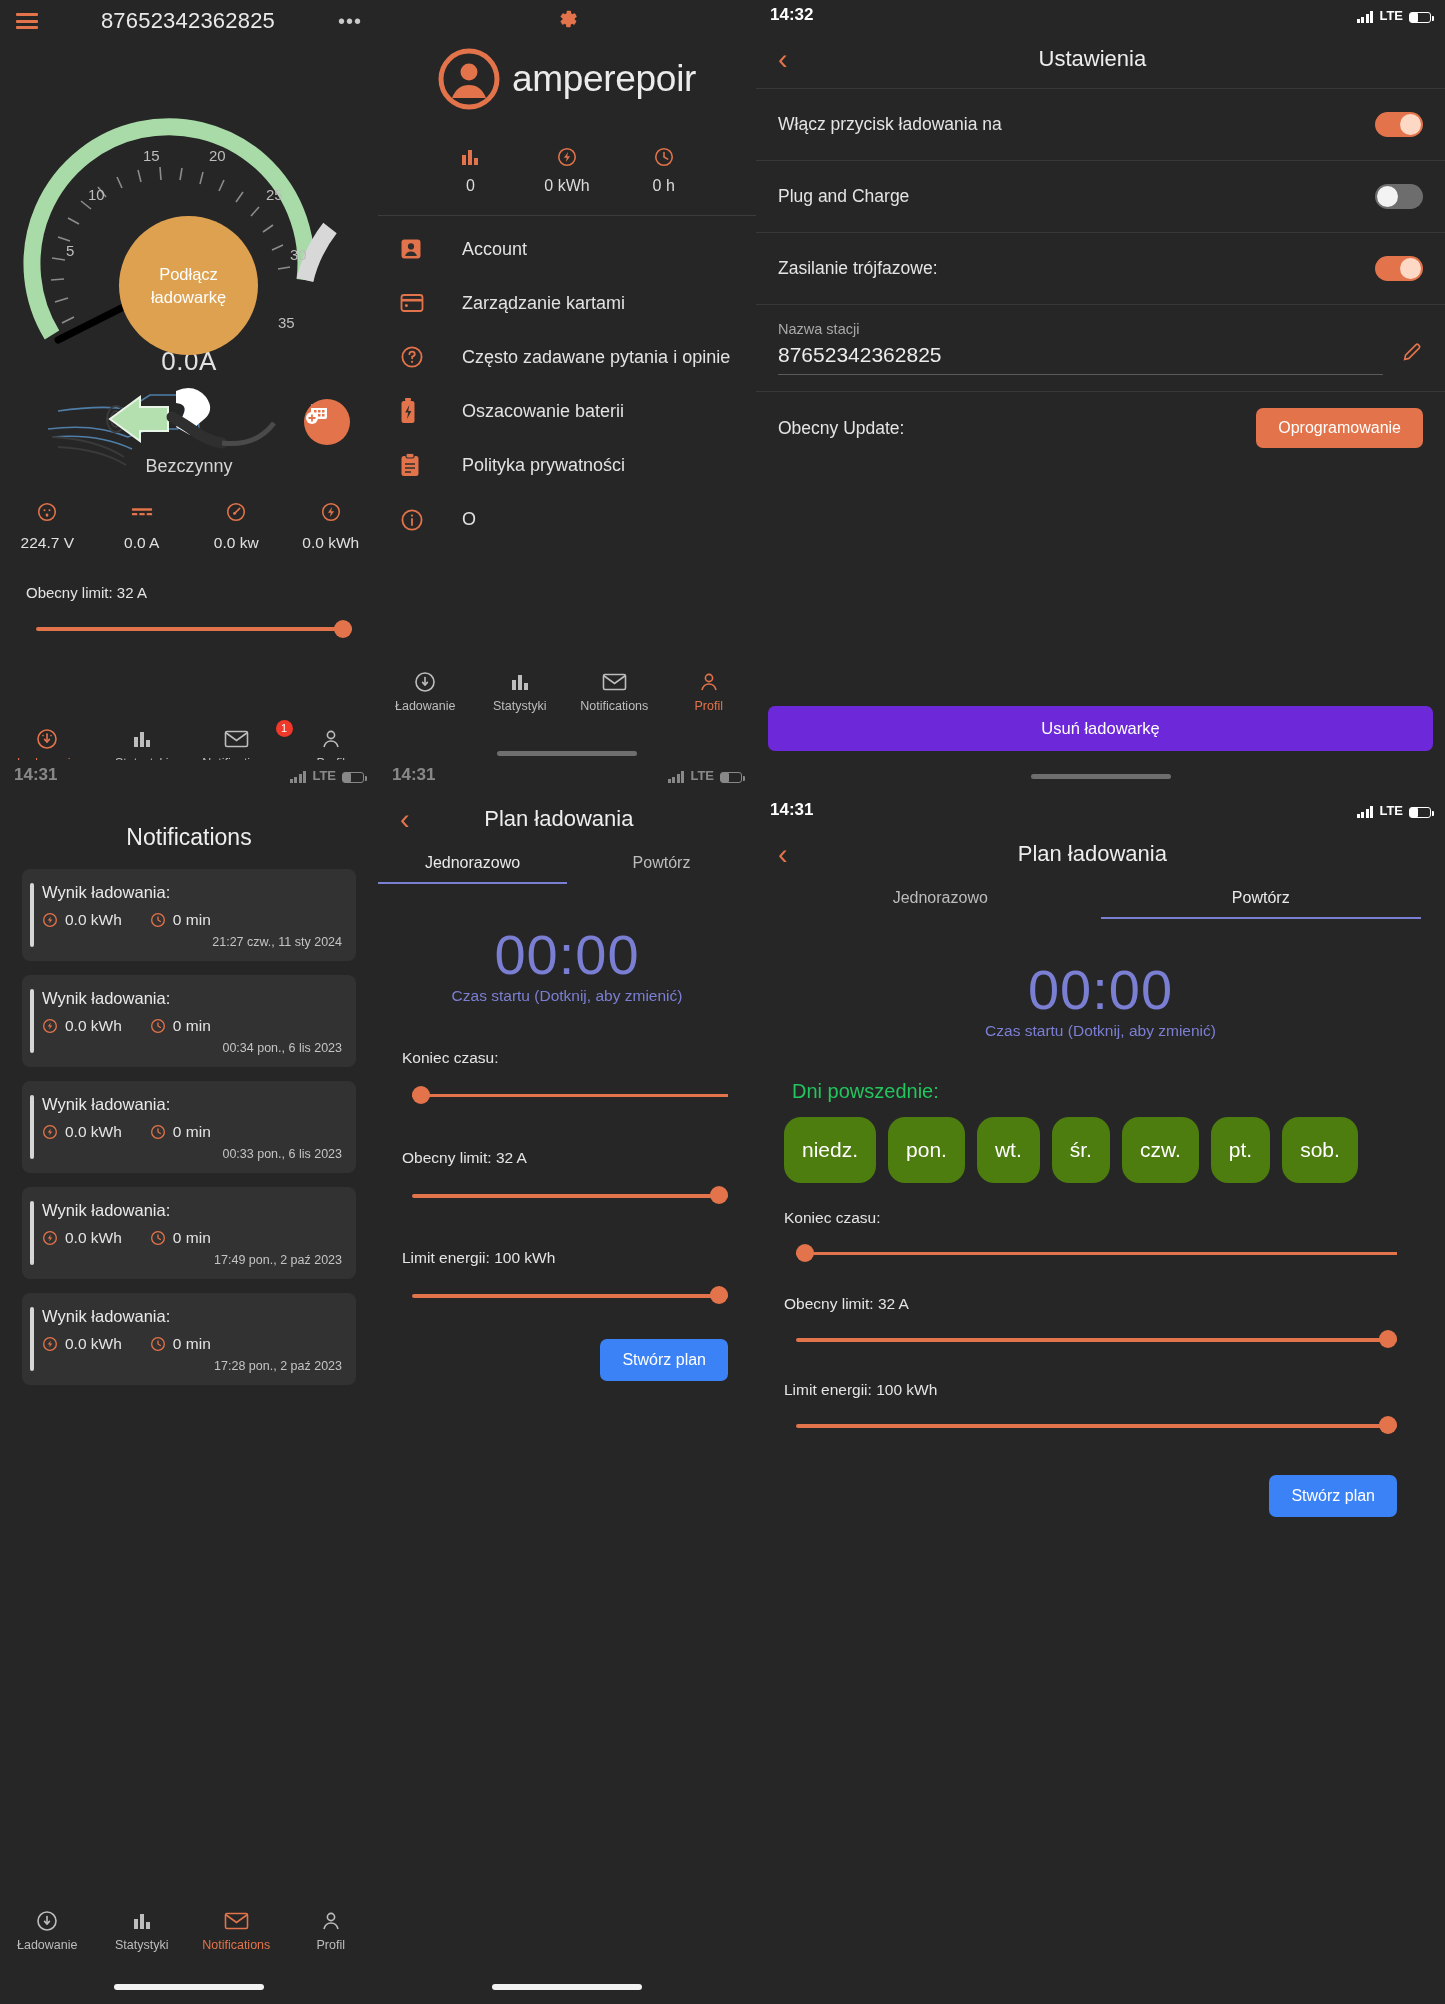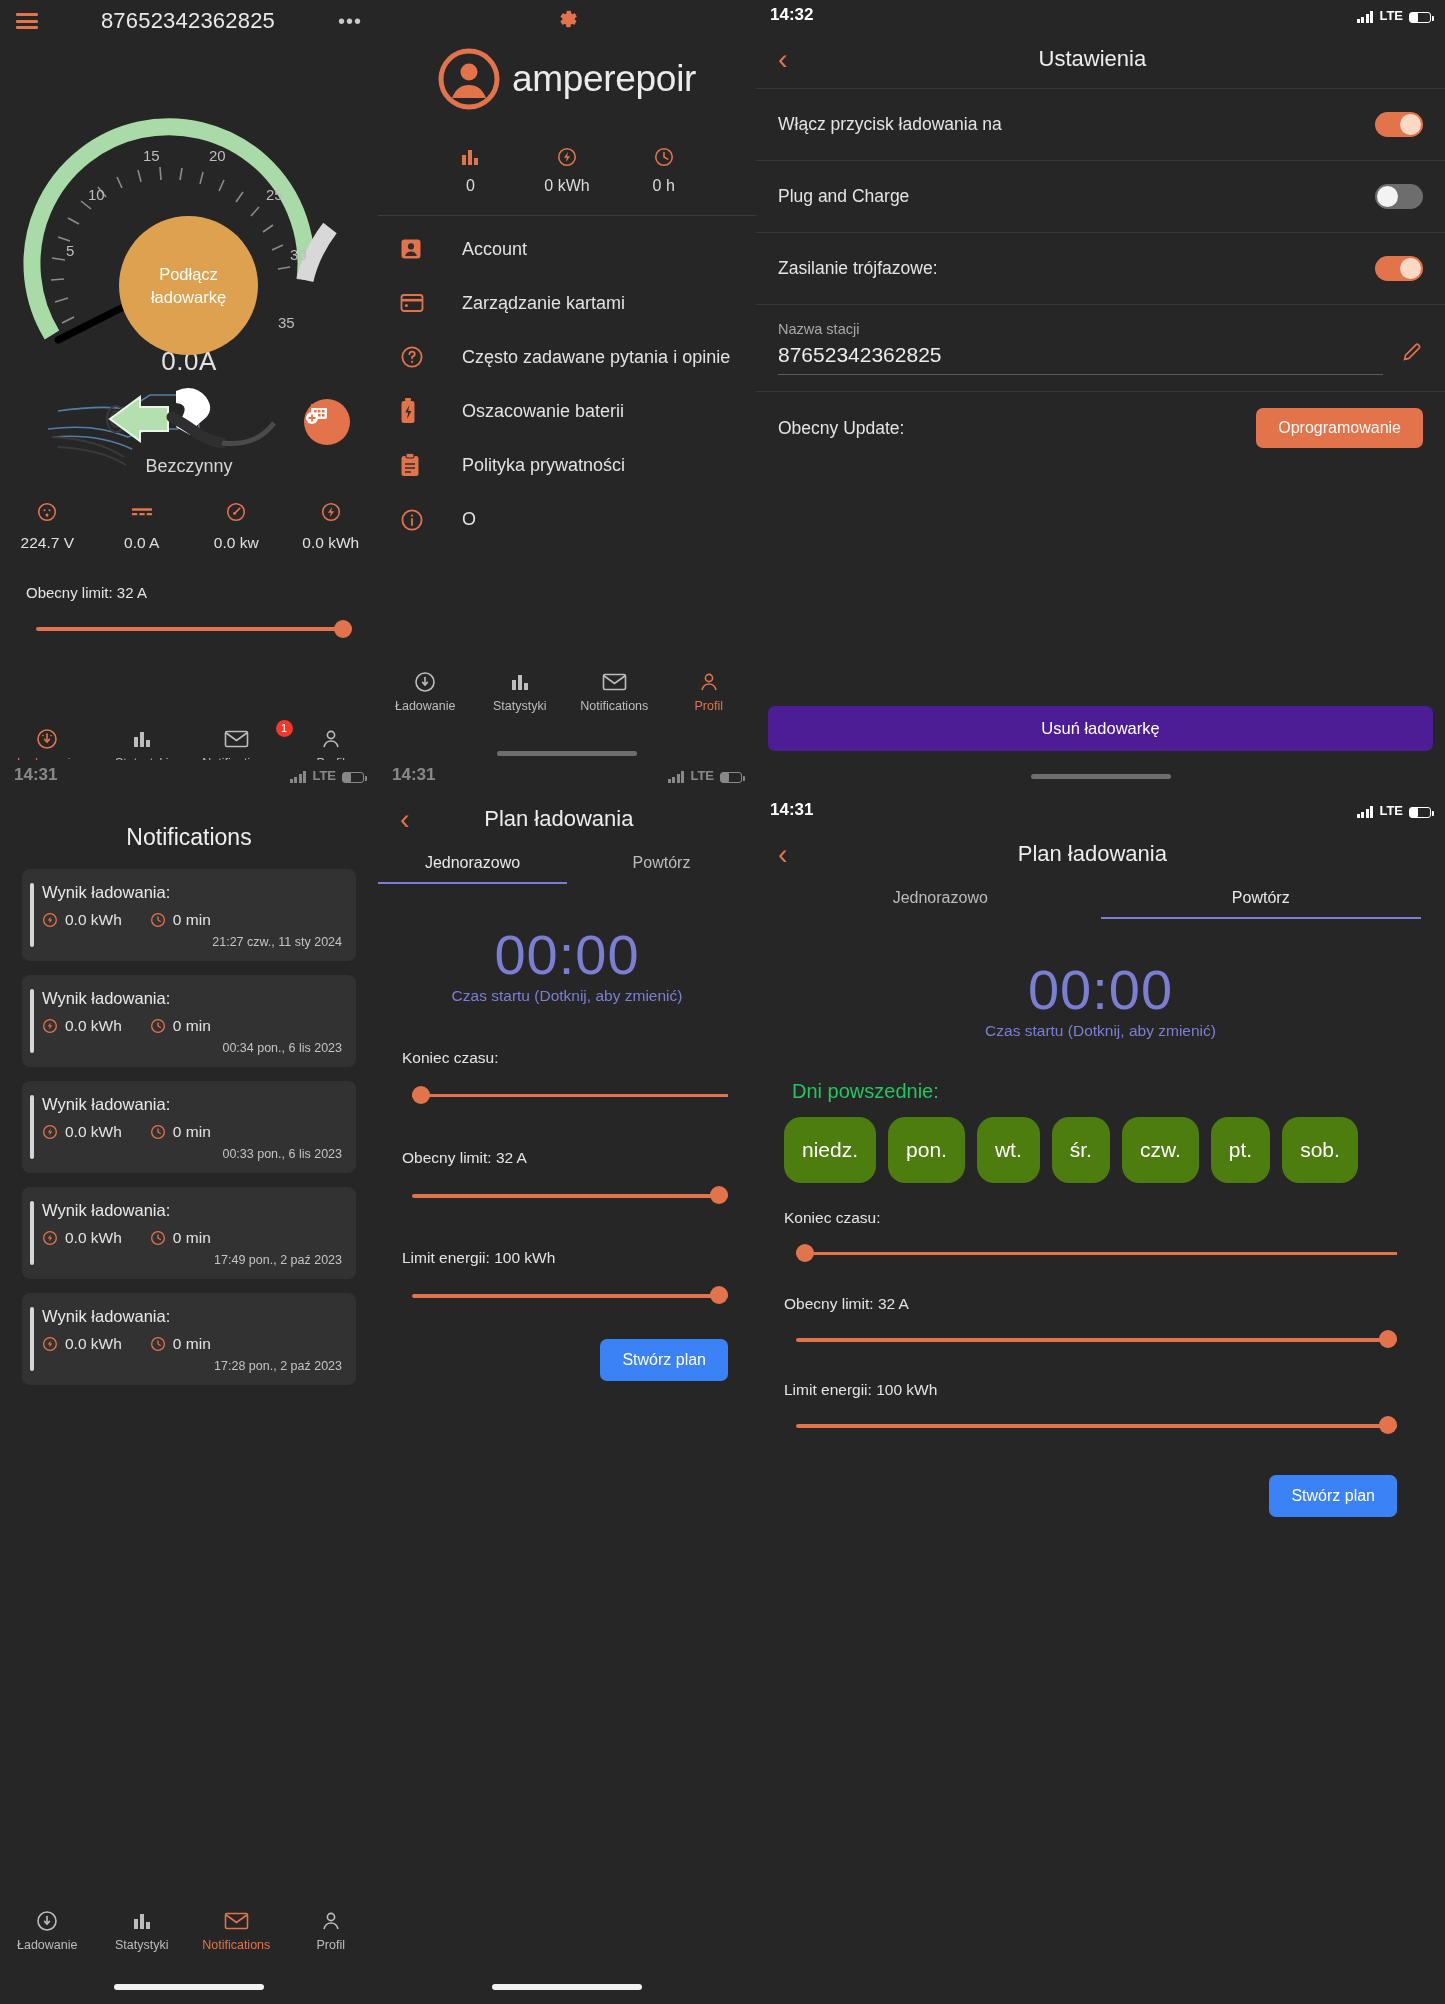--- a/index.html
+++ b/index.html
@@ -106,21 +106,21 @@
   .field .fv-row { display:flex; align-items:flex-end; }
   .field .fv { font-size:21px; color:#ececec; padding:6px 0 7px; border-bottom:1px solid #5a5a5a; flex:1; }
   .field .pen { margin-left:18px; padding-bottom:8px; }
   .update-row { display:flex; align-items:center; padding:16px 22px; border-top:1px solid #383838; margin-top:8px; }
   .update-row .ul { font-size:17.5px; color:#e4e4e4; }
   .btn-soft {
     margin-left:auto; background:#e2734a; color:#fff; border:none; border-radius:7px;
     padding:11px 22px; font-size:16px; font-family:inherit;
   }
   .btn-danger {
-    position:absolute; left:12px; right:12px; bottom:44px; background:#4c1d95; color:#fff;
+    position:absolute; left:12px; right:12px; bottom:44px; background:#6d28d9; color:#fff;
     border:none; border-radius:7px; padding:13px 0; font-size:16.5px; font-family:inherit;
   }
 
   
   #p4 { left:0; top:760px; width:378px; height:1244px; }
   .p4-title { text-align:center; font-size:23px; color:#efefef; padding:34px 0 18px; }
   .ncard {
     margin:0 22px 14px; background:#323232; border-radius:8px; padding:14px 14px 12px 20px;
     position:relative;
   }

